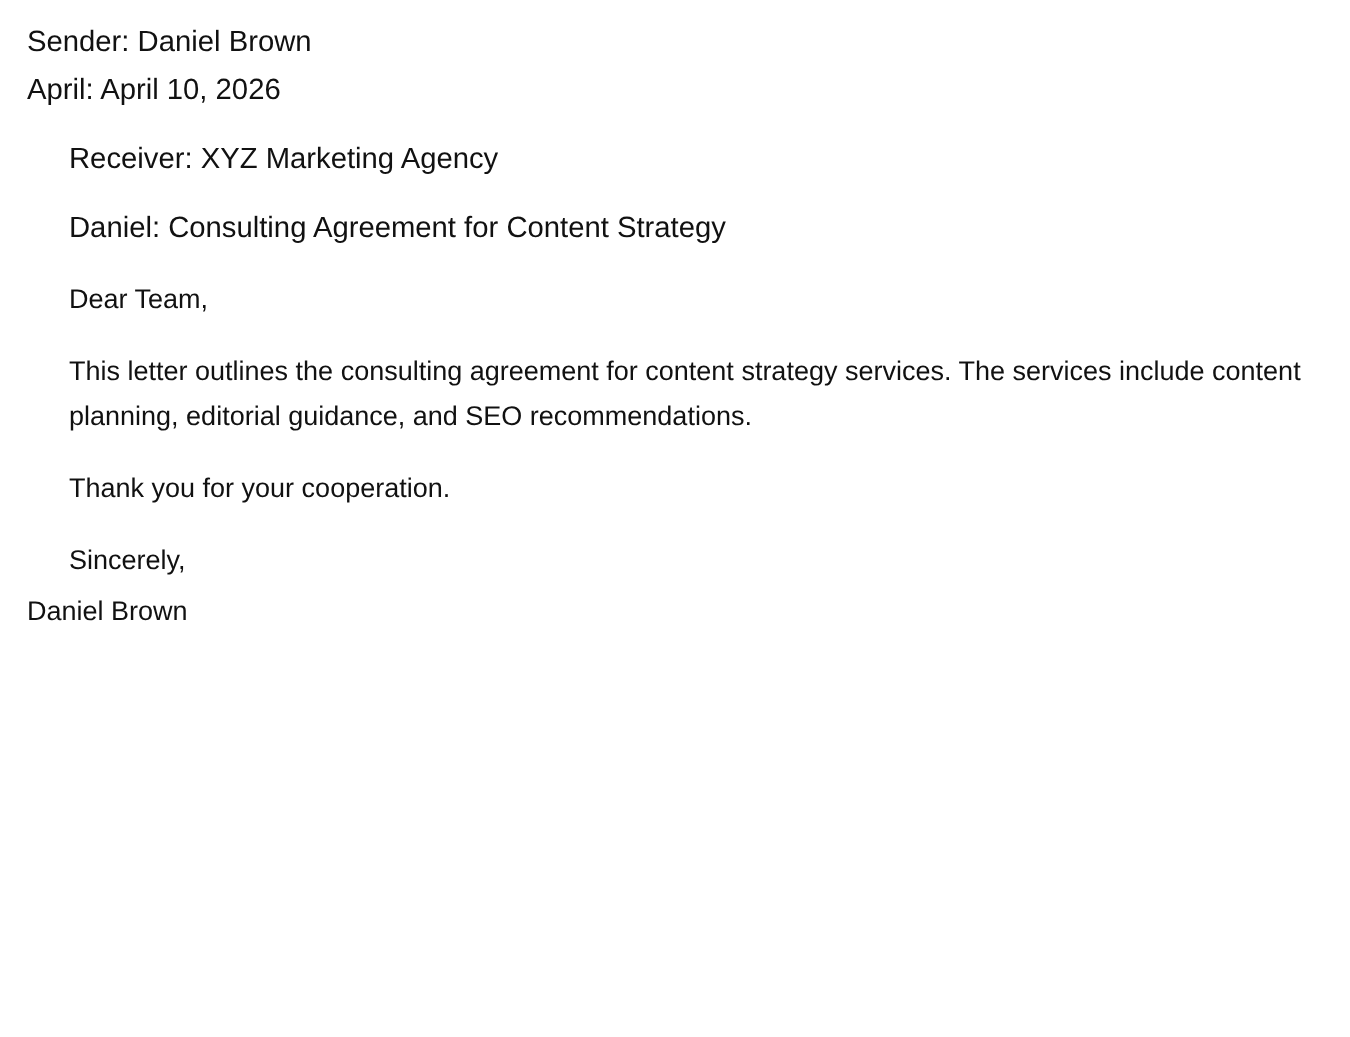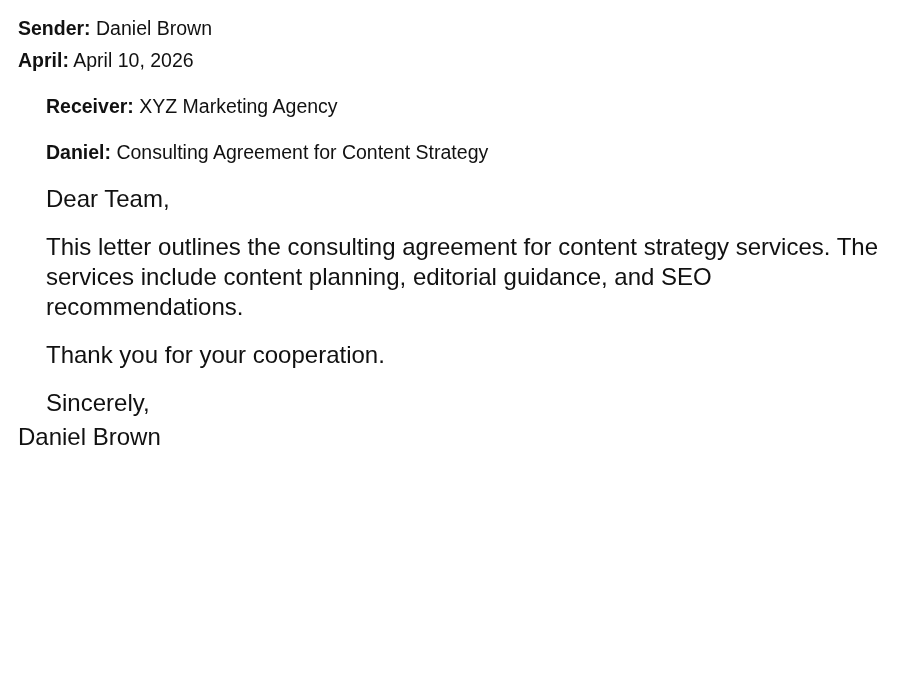--- a/index.html
+++ b/index.html
@@ -24,27 +24,27 @@
   .line {
     font-size: 19.5px;
     line-height: 28px;
     margin: 0 0 0 0;
     color: #111111;
   }
   .meta-line {
     margin-bottom: 4px;
   }
   .label {
-    font-weight: bold;
+    font-weight: normal;
   }
   .value {
     font-weight: normal;
   }
   .block {
-    font-size: 24px;
+    font-size: 18px;
     line-height: 30px;
     margin: 0 0 12px 0;
     color: #111111;
     max-width: 868px;
   }
   .gap-top {
     margin-top: 18px;
     margin-left: 28px;
   }
   .tight {

